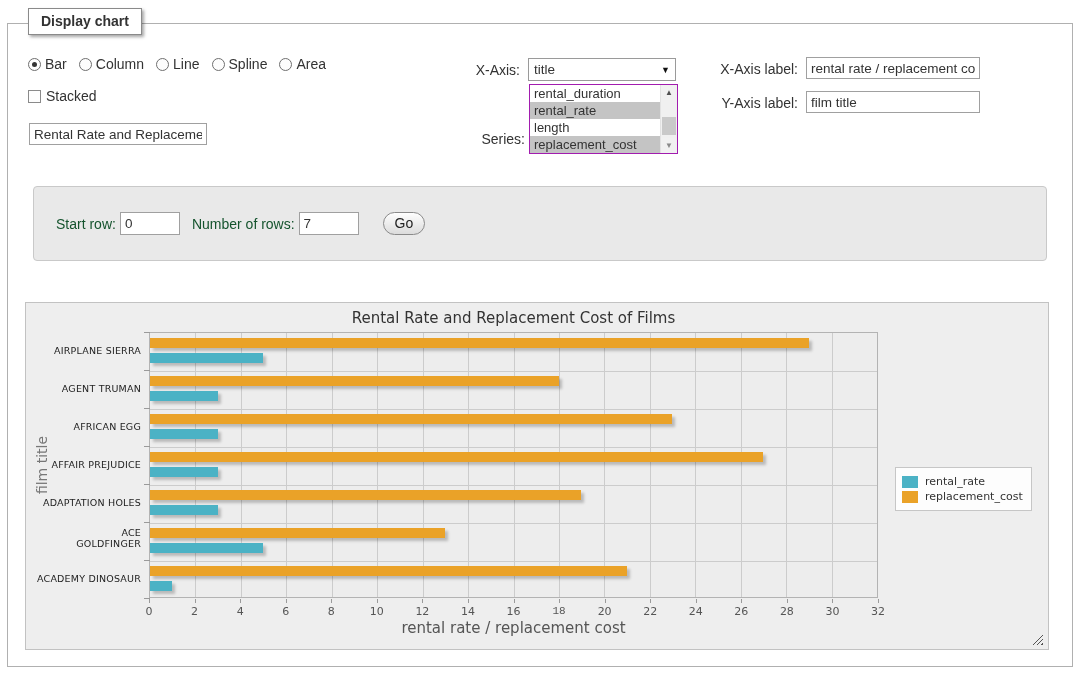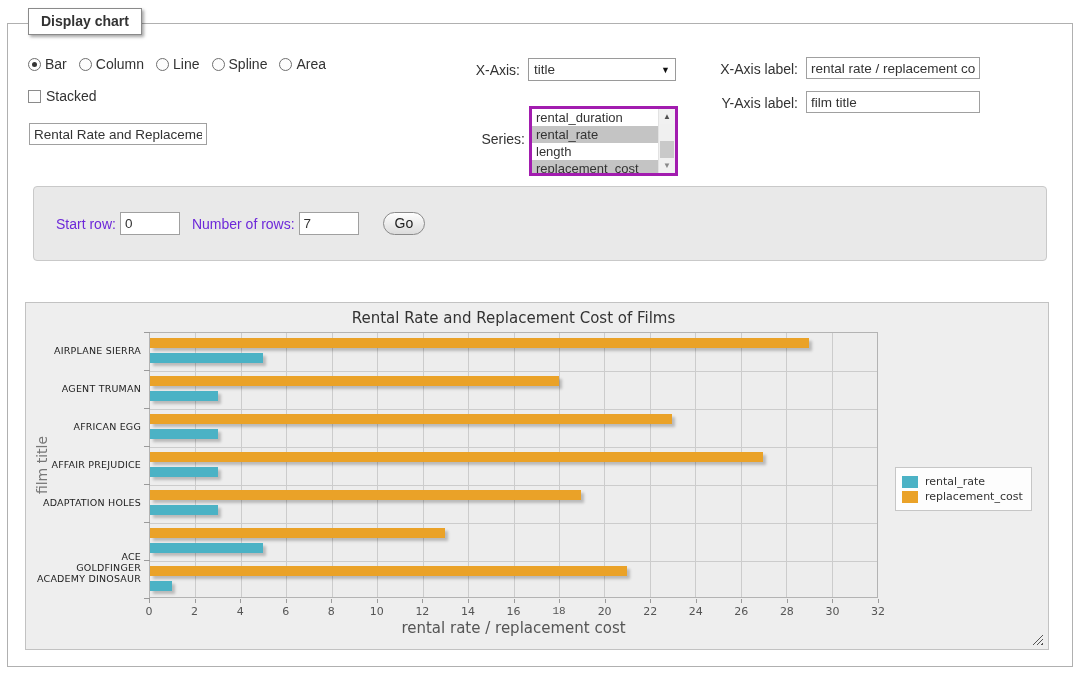--- a/index.html
+++ b/index.html
@@ -45,40 +45,39 @@
   #yaxislabel-lbl { left:712px; top:95px; width:86px; text-align:right; }
 
   .select {
     left:528px; top:58px; width:148px; height:23px; border:1px solid #9a9a9a; background:#fff;
     display:flex; align-items:center; padding:0 5px; font-size:13.5px; cursor:default;
   }
   .select .sel-text { flex:1; }
   .select .arrow { font-size:9px; color:#111; }
 
   .listbox {
-    left:529px; top:84px; width:149px; height:70px; border:3px solid #a21caf; background:#fff;
+    left:529px; top:84px; width:149px; height:70px; border:1px solid #a21caf; background:#fff;
     overflow:hidden;
-    margin-top:22px;
   }
   .list-options { position:absolute; left:0; top:0; right:17px; bottom:0; }
   .list-option { height:17px; line-height:17px; font-size:13px; padding-left:4px; white-space:nowrap; }
   .list-option.selected { background:#c4c4c4; }
   .lb-scroll { position:absolute; right:0; top:0; width:17px; bottom:0; background:#f0f0f0; border-left:1px solid #e2e2e2; }
   .lb-btn { position:absolute; left:0; width:16px; height:15px; background:#f1f1f1; text-align:center; font-size:8px; line-height:15px; color:#505050; }
   .lb-btn.up { top:0; }
   .lb-btn.down { bottom:0; color:#8a8a8a; }
   .lb-thumb { position:absolute; left:1px; width:14px; top:32px; height:18px; background:#c9c9c9; }
 
   #xaxislabel-input { left:806px; top:57px; width:174px; }
   #yaxislabel-input { left:806px; top:91px; width:174px; }
 
   
   .rows-panel { left:33px; top:186px; width:1014px; height:75px; background:#e9e9e9; border:1px solid #c9c9c9; border-radius:4px; }
   .rows-inner { position:absolute; left:22px; top:0; height:100%; display:flex; align-items:center; }
-  .rows-inner .lbl2 { font-size:14px; color:#6d28d9; }
+  .rows-inner .lbl2 { font-size:14px; color:#14532d; }
   .rows-panel input.text { position:static; width:60px; height:23px; margin:0 4px; }
   #num-rows-lbl { margin-left:8px; }
   .go-btn {
     margin-left:20px; display:inline-block; padding:2px 11px 3px 11px; font-size:14px; color:#222;
     border:1px solid #8a8a8a; border-radius:12px;
     background:linear-gradient(#fefefe,#dcdcdc); cursor:pointer;
   }
 
   
   .chart-panel { left:25px; top:302px; width:1024px; height:348px; background:#eeeeee; border:1px solid #c2c2c2; font-family:"DejaVu Sans", sans-serif; }
@@ -272,17 +271,17 @@
       <div class="ytick" style="left: 118px; top: 143px;"></div>
       <div class="ytick" style="left: 118px; top: 181px;"></div>
       <div class="ytick" style="left: 118px; top: 219px;"></div>
       <div class="ytick" style="left: 118px; top: 257px;"></div>
       <div class="ytick" style="left: 118px; top: 295px;"></div>
       <div class="cat-label" style="top: 42px;">AIRPLANE SIERRA</div>
       <div class="cat-label" style="top: 80px;">AGENT TRUMAN</div>
       <div class="cat-label" style="top: 118px;">AFRICAN EGG</div>
       <div class="cat-label" style="top: 156px;">AFFAIR PREJUDICE</div>
       <div class="cat-label" style="top: 194px;">ADAPTATION HOLES</div>
-      <div class="cat-label" style="top: 248px; padding-left: 36px;">ACE GOLDFINGER</div>
+      <div class="cat-label" style="top: 224px; padding-left: 36px;">ACE GOLDFINGER</div>
       <div class="cat-label" style="top: 270px;">ACADEMY DINOSAUR</div>
     </div>
 
 </div>
 
 </body></html>

